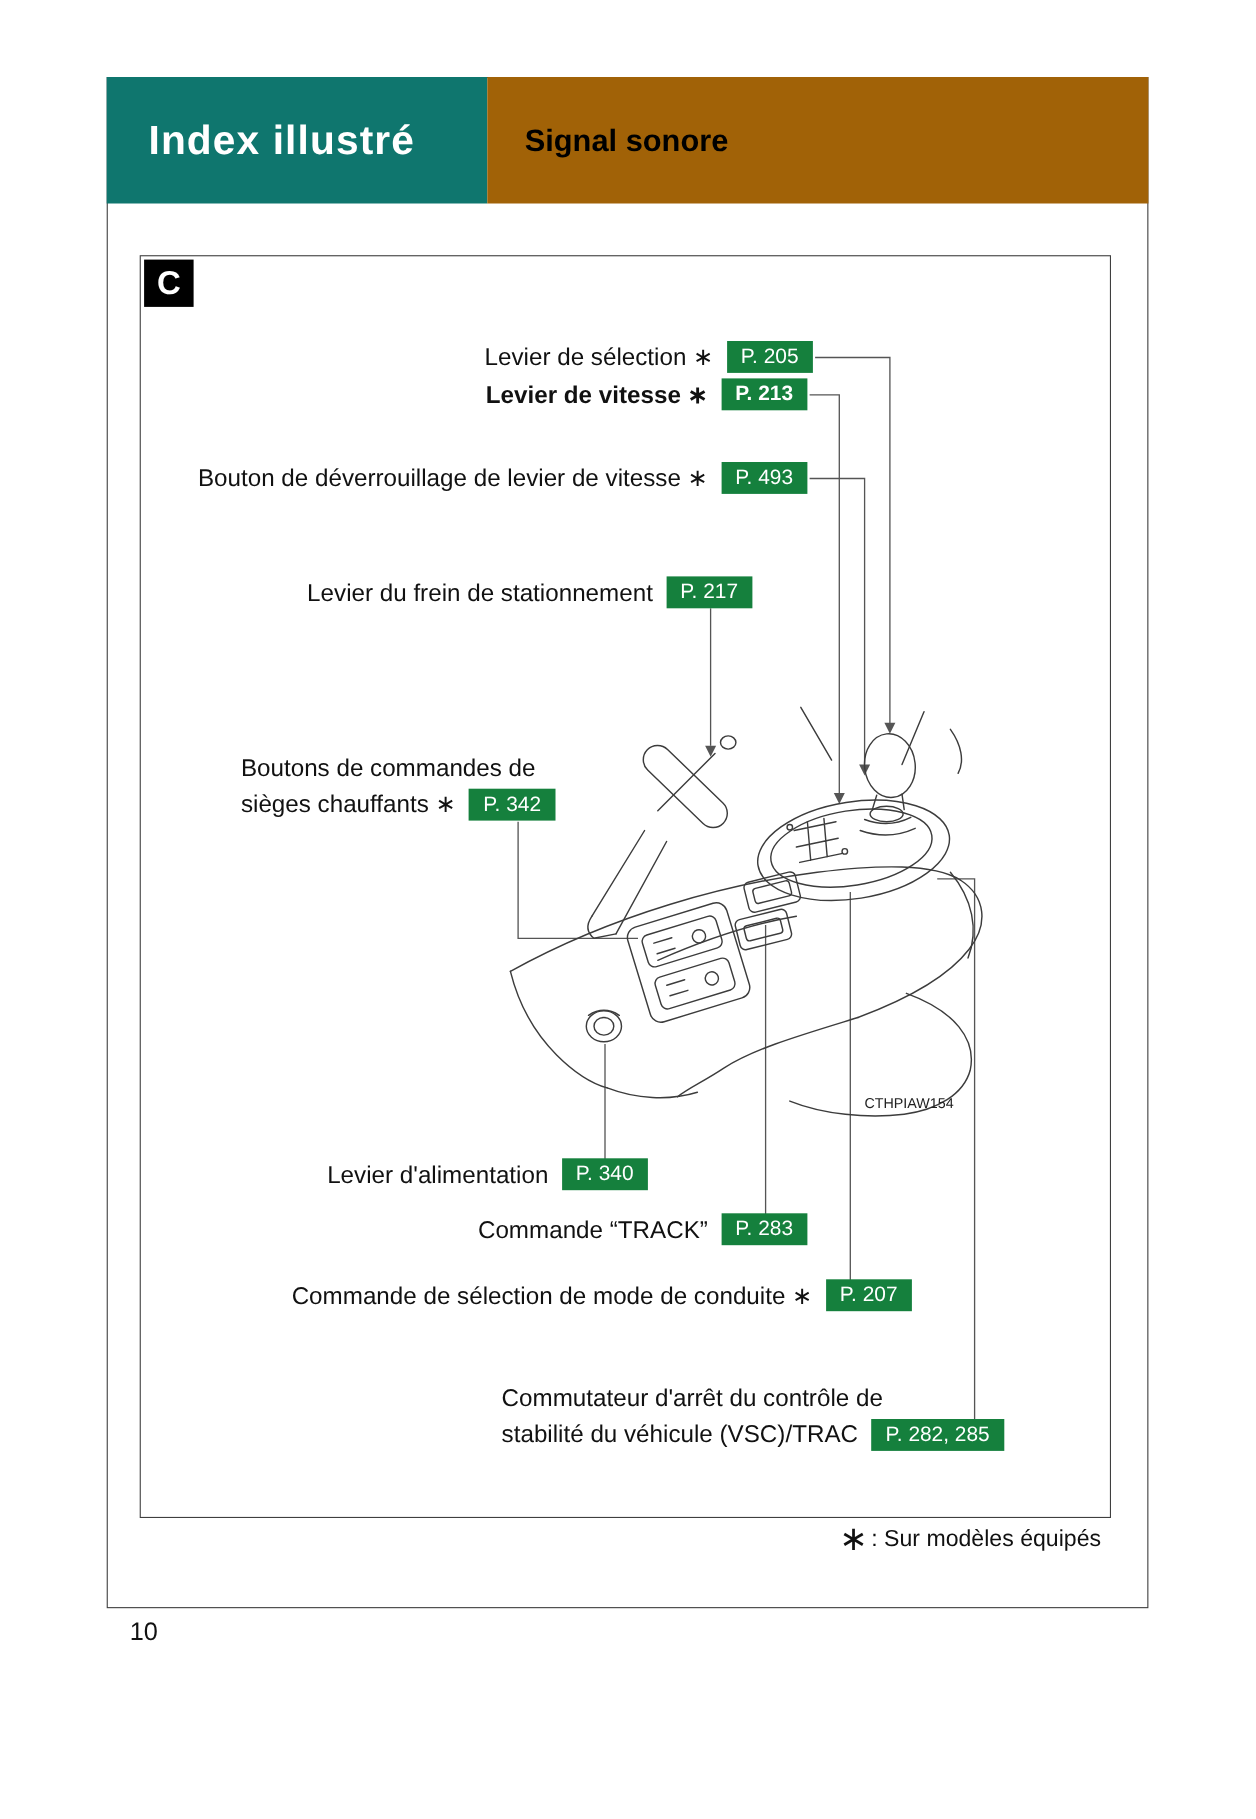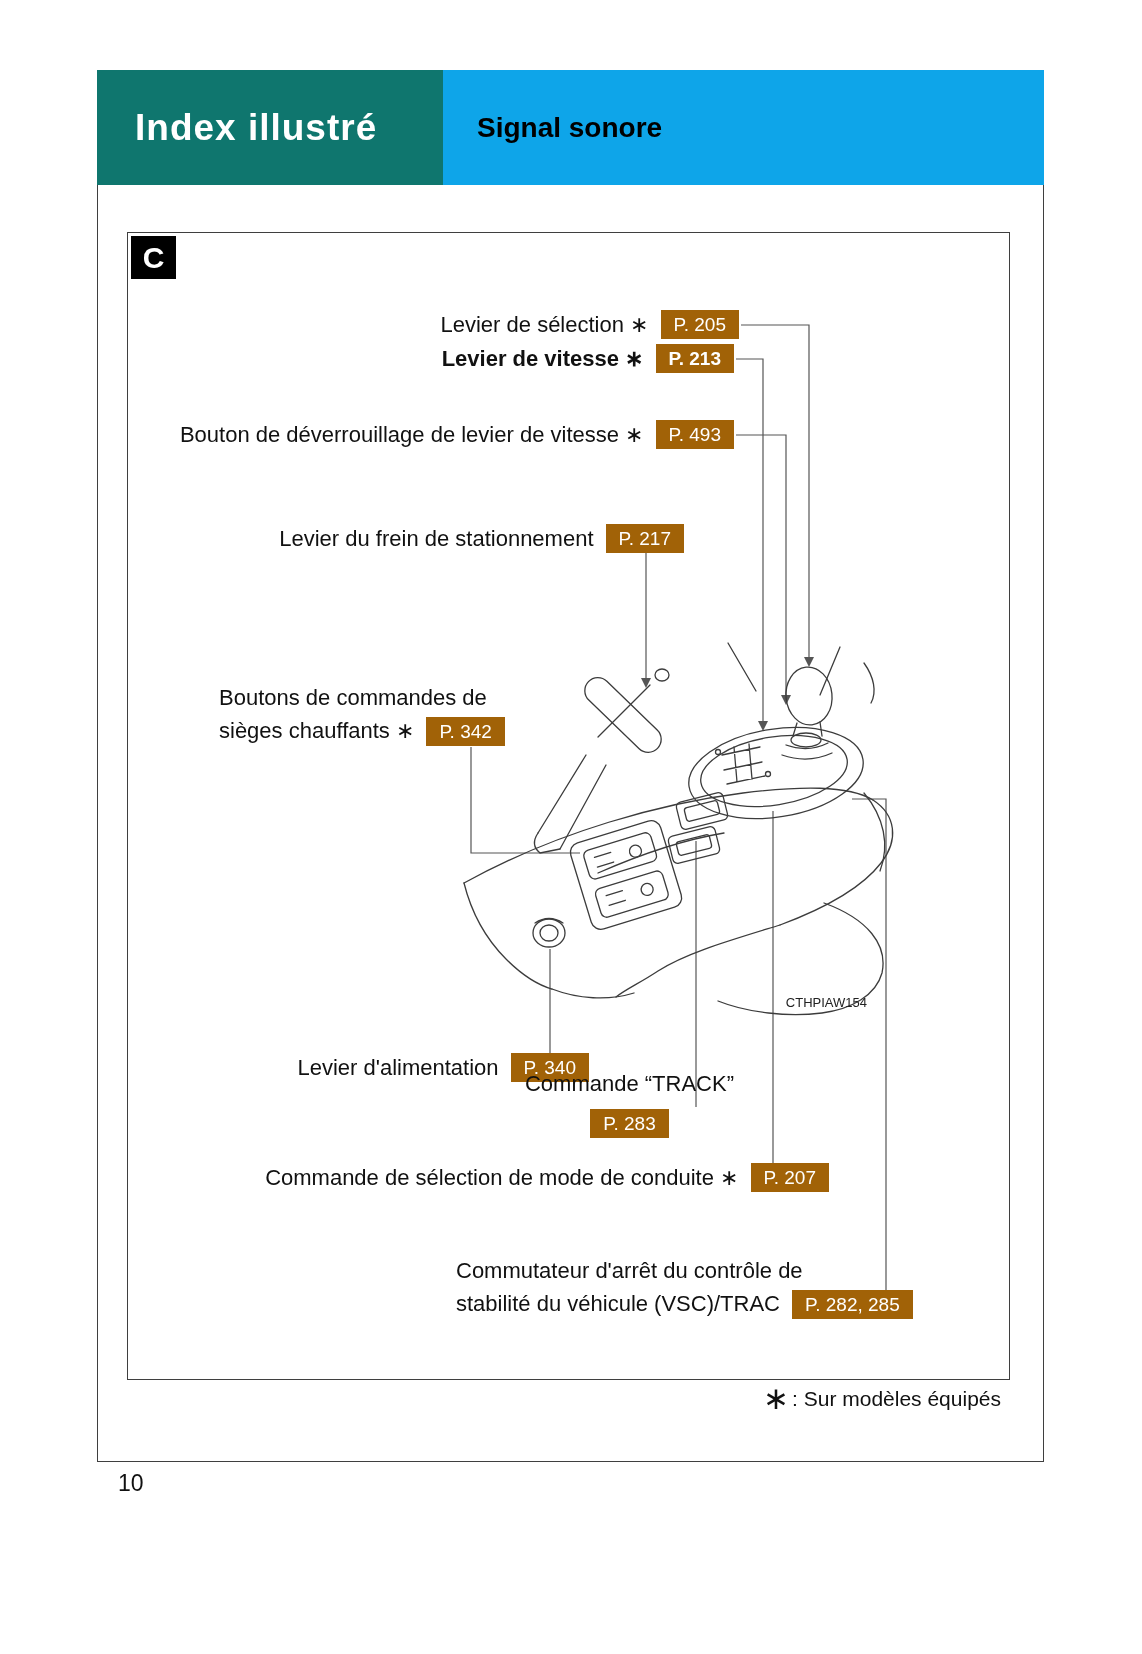--- a/index.html
+++ b/index.html
@@ -5,30 +5,30 @@
   * { box-sizing: border-box; margin: 0; padding: 0; }
   html, body { background: #ffffff; }
   body { font-family: "Liberation Sans", sans-serif; color: #111; }
   .page { position: relative; width: 1142px; height: 1654px; background: #fff; overflow: hidden; }
 
   .frame { position: absolute; left: 97px; top: 70px; width: 947px; height: 1392px; border: 1px solid #3f3f3f; }
 
   .header { position: absolute; left: -1px; top: -1px; width: 947px; height: 115px; display: flex; }
   .header-dark { width: 346px; background: #0f766e; color: #fff; display: flex; align-items: center;
                  padding-left: 38px; font-size: 37px; font-weight: bold; letter-spacing: 1px; }
-  .header-light { flex: 1; background: #0ea5e9; color: #000; display: flex; align-items: center;
+  .header-light { flex: 1; background: #a16207; color: #000; display: flex; align-items: center;
                   padding-left: 34px; font-size: 28px; font-weight: bold; }
 
   .figure-box { position: absolute; left: 29px; top: 161px; width: 883px; height: 1148px; border: 1px solid #3f3f3f; }
   .panel-letter { position: absolute; left: 3px; top: 3px; width: 45px; height: 43px; background: #000; color: #fff;
                   font-weight: bold; font-size: 30px; display: flex; align-items: center; justify-content: center; }
   .art { position: absolute; left: 0; top: 0; width: 883px; height: 1148px; }
 
   .callout { position: absolute; display: flex; align-items: center; gap: 12px; font-size: 22px; white-space: nowrap; }
-  .badge { background: #a16207; color: #fff; font-size: 19px; line-height: 23px; padding: 3px 13px; }
+  .badge { background: #15803d; color: #fff; font-size: 19px; line-height: 23px; padding: 3px 13px; }
   .callout-block { position: absolute; font-size: 22px; white-space: nowrap; }
   .callout-block .line1 { line-height: 30px; margin-bottom: 3px; }
   .callout-block .line2 { display: flex; align-items: center; gap: 12px; line-height: 30px; }
 
   .image-code { position: absolute; right: 142px; top: 762px; font-size: 13px; color: #222; }
 
   .footnote { position: absolute; right: 42px; top: 1316px; font-size: 21px; display: flex; align-items: center; }
   .fn-star { font-size: 31px; line-height: 20px; margin-right: 3px; }
 
   .page-number { position: absolute; left: 118px; top: 1470px; font-size: 23px; }
@@ -161,21 +161,21 @@
           <span>sièges chauffants ∗</span>
           <span class="badge">P. 342</span>
         </div>
       </div>
 
       <div class="callout" style="top:820px; right:420px;">
         <span>Levier d'alimentation</span>
         <span class="badge">P. 340</span>
       </div>
 
-      <div class="callout" style="top:838px; right:275px;flex-direction:column;">
+      <div class="callout" style="top:870px; right:275px;">
         <span>Commande “TRACK”</span>
         <span class="badge">P. 283</span>
       </div>
 
       <div class="callout" style="top:930px; right:180px;">
         <span>Commande de sélection de mode de conduite ∗</span>
         <span class="badge">P. 207</span>
       </div>
 
       <div class="callout-block" style="left:328px; top:1023px;">

